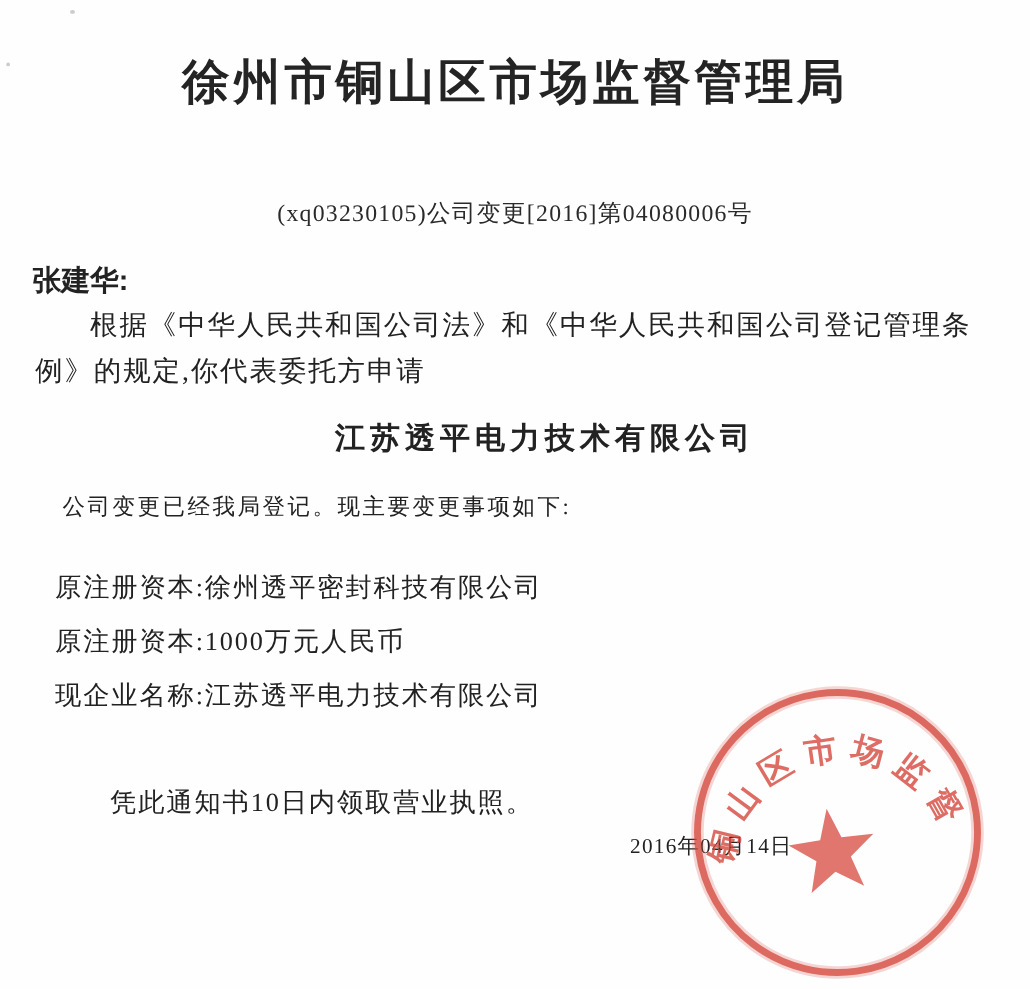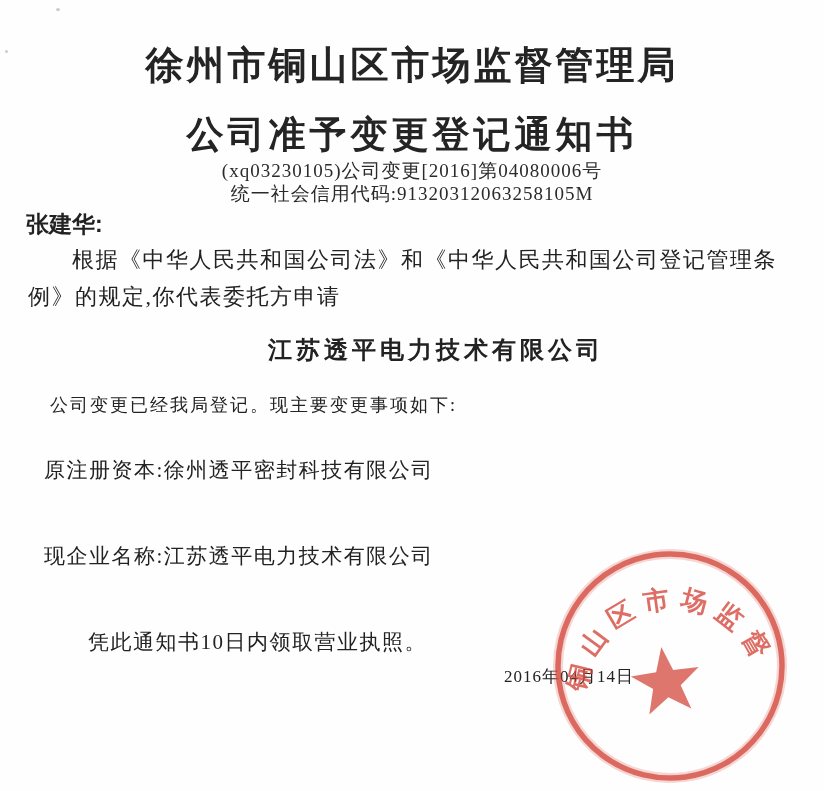--- a/index.html
+++ b/index.html
@@ -128,36 +128,35 @@
 </head>
 <body>
 
 <div class="page">
 
   <div class="speck speck-1"></div>
   <div class="speck speck-2"></div>
 
   <div class="authority centered">徐州市铜山区市场监督管理局</div>
 
-  <div class="doc-title centered">公司准予变更登记通知书</div>
 
   <div class="doc-number centered">(xq03230105)公司变更[2016]第04080006号</div>
 
-  <div class="credit-code centered">统一社会信用代码:91320312063258105M</div>
 
   <div class="addressee">张建华:</div>
 
   <div class="body-paragraph">根据《中华人民共和国公司法》和《中华人民共和国公司登记管理条例》的规定,你代表委托方申请</div>
 
   <div class="company-name centered">江苏透平电力技术有限公司</div>
 
   <div class="registration-line">公司变更已经我局登记。现主要变更事项如下:</div>
 
   <div class="change-item item-0">原注册资本:徐州透平密封科技有限公司</div>
 
+  <div class="change-item item-1">原注册资本:1000万元人民币</div>
 
   <div class="change-item item-2">现企业名称:江苏透平电力技术有限公司</div>
 
 
   <div class="notice-line">凭此通知书10日内领取营业执照。</div>
 
   <div class="issue-date">2016年04月14日</div>
 
   <svg class="seal" viewBox="-126 -126 252 252">
 

